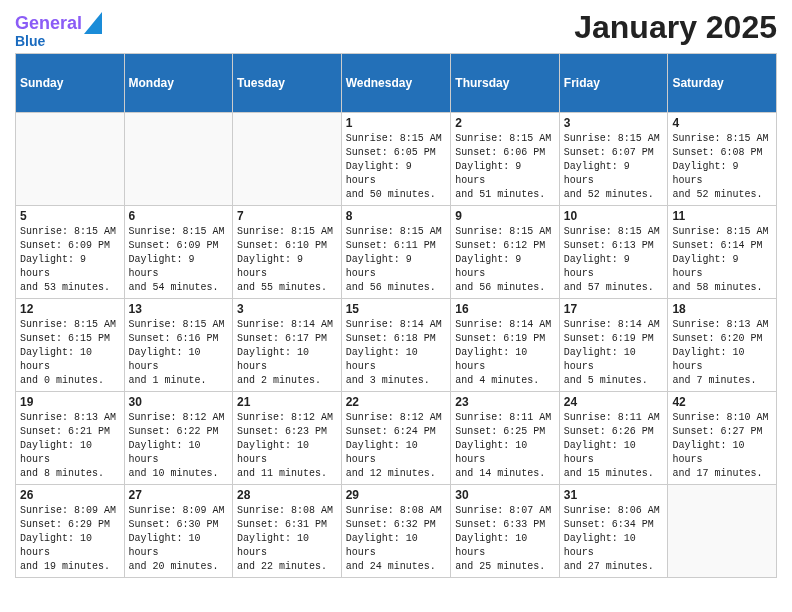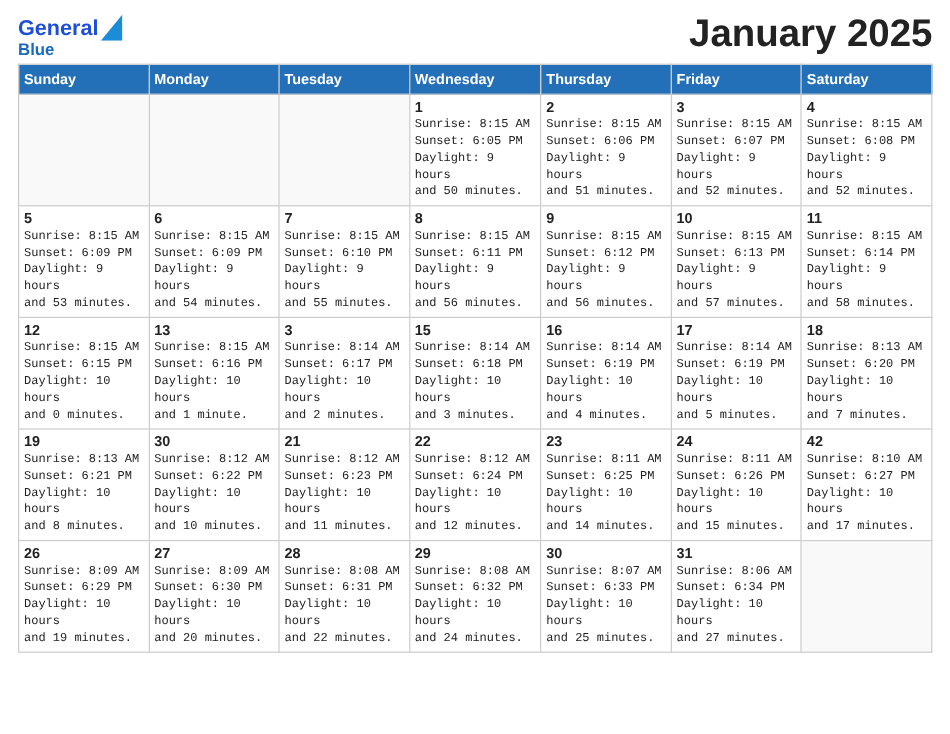--- a/index.html
+++ b/index.html
@@ -25,21 +25,21 @@
       align-items: center;
       margin-top: 4px;
     }
     .logo-text {
       font-size: 18px;
       font-weight: bold;
       color: #333;
       line-height: 1.1;
     }
     .logo-text span {
-      color: #1d4ed8;
+      color: #8b5cf6;
     }
     .title-block {
       text-align: left;
     }
     .month-title {
       font-size: 32px;
       font-weight: bold;
       color: #222;
       line-height: 1.1;
     }
@@ -50,21 +50,21 @@
     .calendar {
       width: 100%;
       border-collapse: collapse;
       border: 1px solid #ccc;
     }
     .calendar th {
       background-color: #2370b8;
       color: #fff;
       font-size: 12px;
       font-weight: bold;
-      padding: 5px 4px;
+      padding: 22px 4px;
       text-align: left;
       border: 1px solid #ccc;
     }
     .calendar td {
       border: 1px solid #ccc;
       vertical-align: top;
       padding: 3px 4px;
       font-size: 9.5px;
       color: #222;
       width: 113px;

